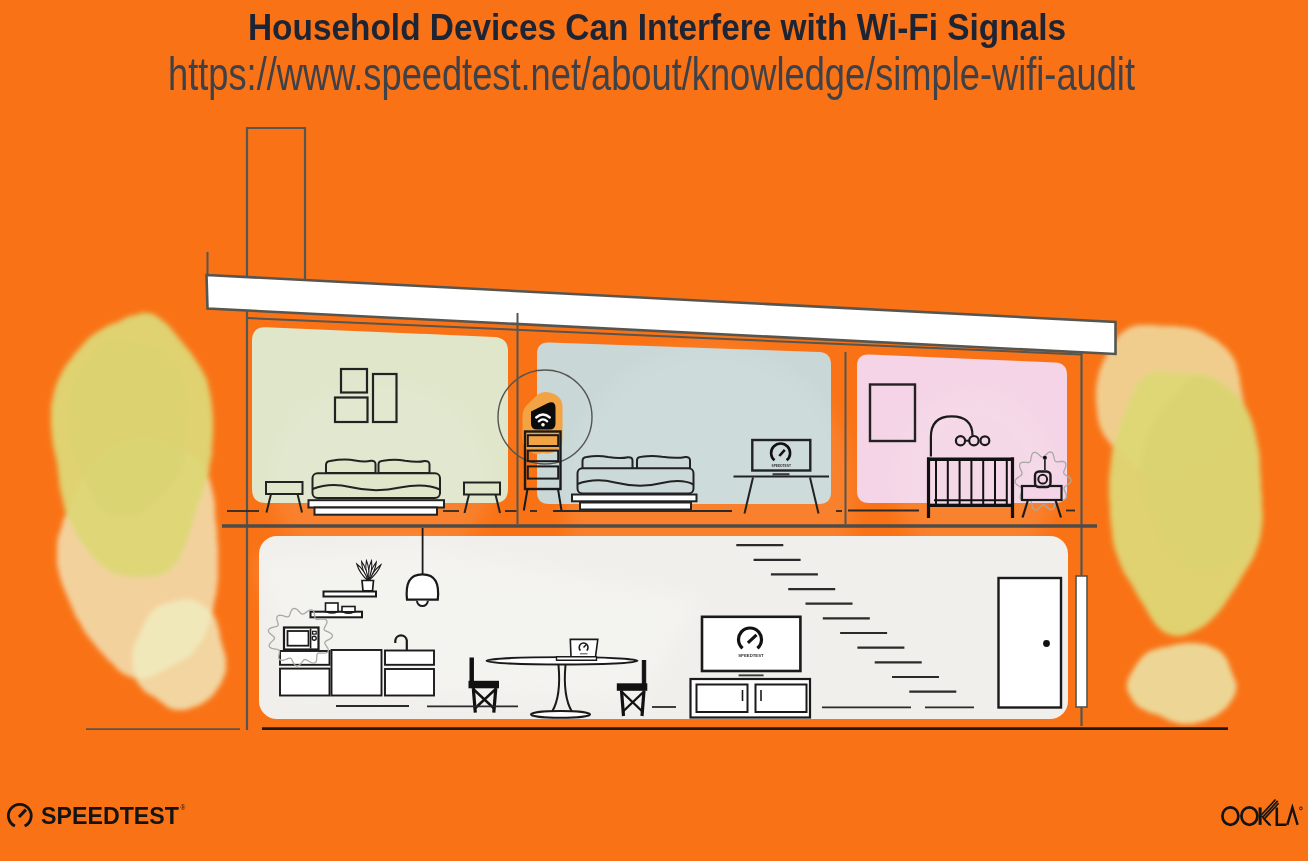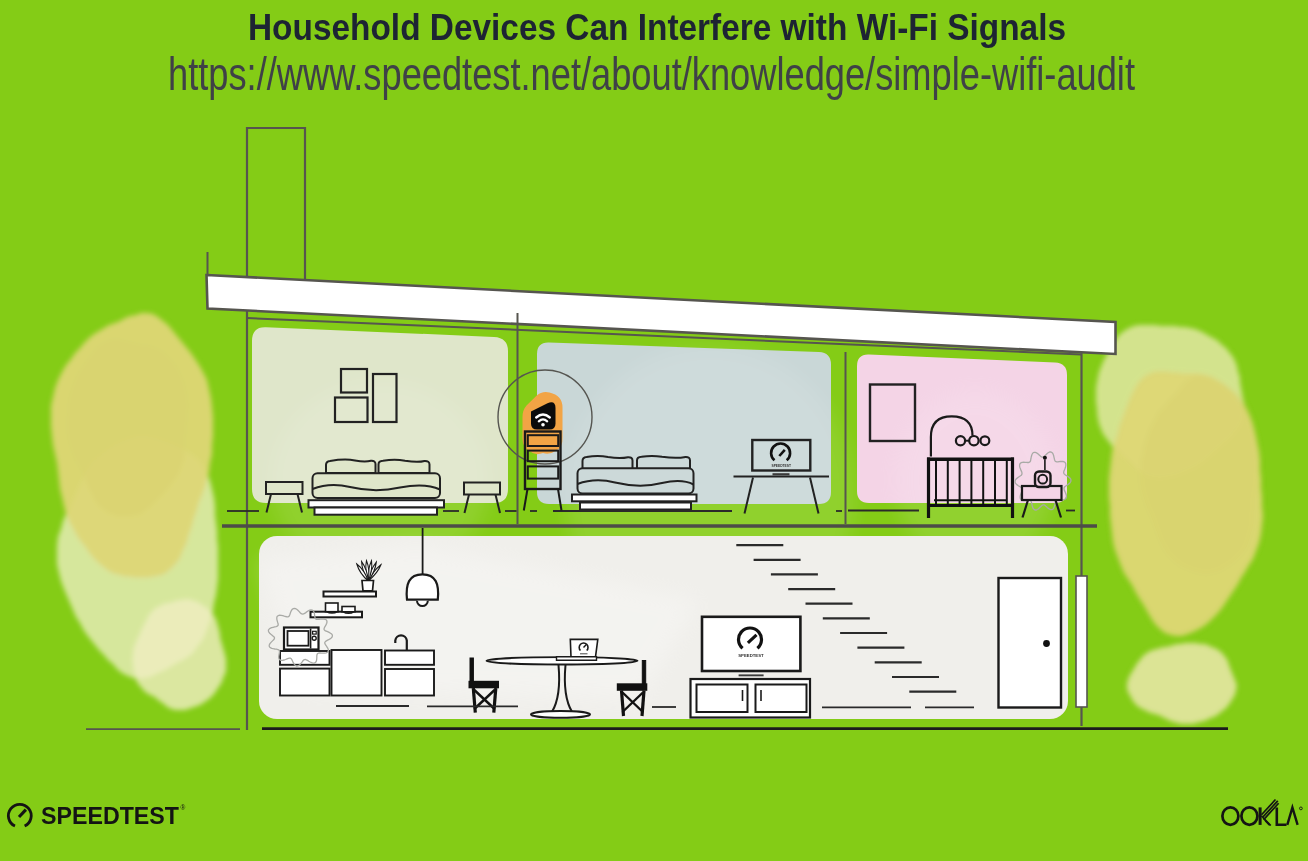--- a/index.html
+++ b/index.html
@@ -1,16 +1,16 @@
 <!DOCTYPE html>
 <html><head>
 <meta charset="utf-8">
 <style>
 html,body{margin:0;padding:0;background:#fff;}
-#canvas{position:relative;width:1308px;height:861px;overflow:hidden;background:#84cc16;
+#canvas{position:relative;width:1308px;height:861px;overflow:hidden;background:#f97316;
 font-family:"Liberation Sans",sans-serif;}
 svg{display:block}
 </style>
 </head>
 <body>
 <div id="canvas">
 <svg width="1308" height="861" viewBox="0 0 1308 861">
 <defs>
 <filter id="soft" x="-40%" y="-40%" width="180%" height="180%">
           <feGaussianBlur stdDeviation="2.6"></feGaussianBlur>

